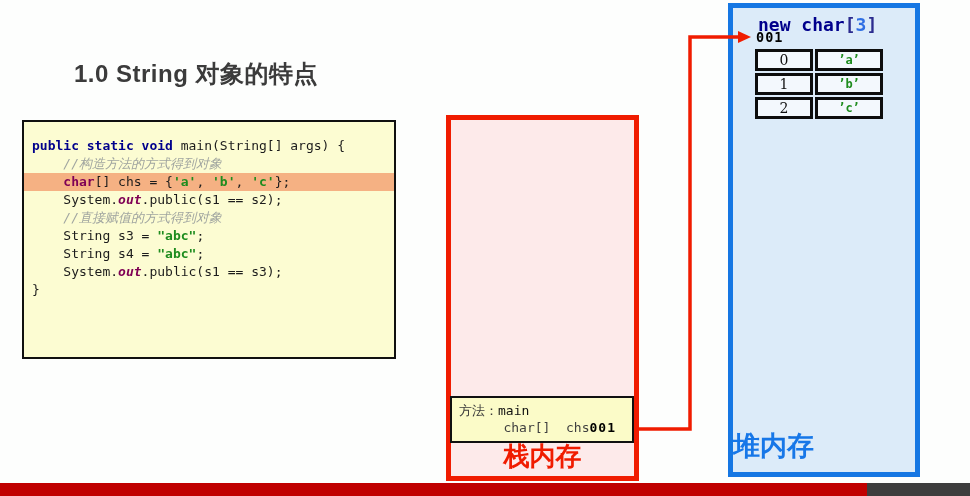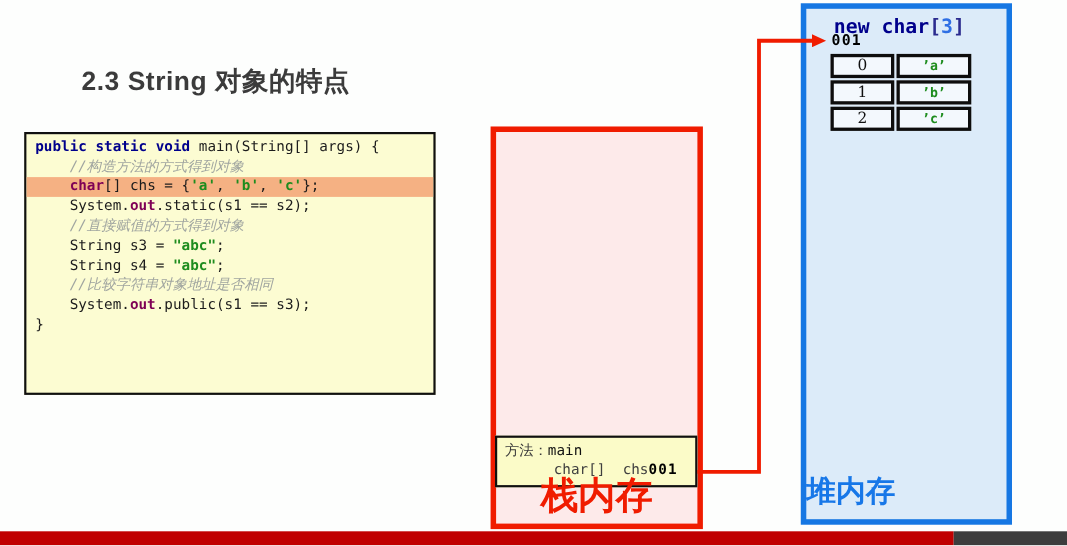--- a/index.html
+++ b/index.html
@@ -13,29 +13,29 @@
   .page-title{
     left:74px;top:58px;font-size:24px;font-weight:bold;
     color:var(--title-gray,#3b3b3b);letter-spacing:0.5px;white-space:nowrap;
   }
 
   
   .code-box{
     left:22px;top:120px;width:374px;height:239px;
     background:var(--code-bg,#fcfcd2);border:2px solid #101010;
     font-family:"DejaVu Sans Mono",monospace;font-size:13px;
-    padding-top:3px;overflow:hidden;
+    padding-top:15px;overflow:hidden;
   }
   .code-line{height:18px;line-height:18px;white-space:pre;padding-left:8px;color:#1c1c1c;}
   .code-line.hl{background:var(--highlight-salmon,#f5b183);}
   .seg-kw{color:var(--keyword-blue,#00008c);font-weight:bold;}
   .seg-ty{color:var(--type-purple,#7f0055);font-weight:bold;}
   .seg-st{color:var(--string-green,#1e8c1e);font-weight:bold;}
   .seg-cm{color:var(--comment-gray,#a0a5a0);font-style:italic;text-align:center;}
-  .seg-ou{color:var(--type-purple,#7f0055);font-weight:bold;}
+  .seg-ou{color:var(--type-purple,#7f0055);font-weight:bold;font-style:italic;}
   .seg-pl{color:#1c1c1c;}
 
   
   .stack-box{
     left:446px;top:115px;width:193px;height:366px;
     background:var(--stack-fill-pink,#fdeaea);
     border:5px solid var(--stack-border-red,#f01c00);
   }
   .stack-frame{
     position:absolute;box-sizing:border-box;left:-1px;top:276px;width:184px;height:47px;
@@ -44,21 +44,21 @@
     padding:4px 0 0 7px;
   }
   .frame-line1{height:17px;line-height:17px;white-space:pre;}
   .frame-method-label{font-family:"DejaVu Serif",serif;color:#3a3a3a;}
   .frame-method-name{color:#101010;}
   .frame-line2{height:17px;line-height:17px;display:flex;justify-content:flex-end;padding-right:16px;}
   .frame-var-decl{white-space:pre;color:#3f3f3f;}
   .frame-var-value{font-weight:bold;color:#000;letter-spacing:1px;}
   .stack-label{
     position:absolute;left:0;bottom:2px;width:100%;text-align:center;
-    font-size:34px;font-weight:bold;color:var(--stack-label-red,#f01c00);
+    font-size:26px;font-weight:bold;color:var(--stack-label-red,#f01c00);
   }
 
   
   .heap-box{
     left:728px;top:3px;width:192px;height:474px;
     background:var(--heap-fill-blue,#dcebf9);
     border:5px solid var(--heap-border-blue,#1677e3);
   }
   .heap-alloc{
     position:absolute;left:25px;top:6px;
@@ -91,31 +91,30 @@
 
   
   .bar-red{left:0;top:483px;width:867px;height:13px;background:var(--bar-red,#c00000);}
   .bar-gray{left:867px;top:483px;width:103px;height:13px;background:var(--bar-gray,#3d3d3d);}
 </style>
 </head>
 <body>
 
 <div class="stage">
 
-  <div class="abs page-title">2.3 String 对象的特点</div>
+  <div class="abs page-title">1.0 String 对象的特点</div>
 
   <div class="abs code-box">
       <div class="code-line"><span class="seg-kw">public static void</span><span class="seg-pl"> main(String[] args) {</span></div>
       <div class="code-line"><span class="seg-cm">    //构造方法的方式得到对象</span></div>
       <div class="code-line hl"><span class="seg-pl">    </span><span class="seg-ty">char</span><span class="seg-pl">[] chs = {</span><span class="seg-st">'a'</span><span class="seg-pl">, </span><span class="seg-st">'b'</span><span class="seg-pl">, </span><span class="seg-st">'c'</span><span class="seg-pl">};</span></div>
-      <div class="code-line"><span class="seg-pl">    System.</span><span class="seg-ou">out</span><span class="seg-pl">.static(s1 == s2);</span></div>
+      <div class="code-line"><span class="seg-pl">    System.</span><span class="seg-ou">out</span><span class="seg-pl">.public(s1 == s2);</span></div>
       <div class="code-line"><span class="seg-cm">    //直接赋值的方式得到对象</span></div>
       <div class="code-line"><span class="seg-pl">    String s3 = </span><span class="seg-st">"abc"</span><span class="seg-pl">;</span></div>
       <div class="code-line"><span class="seg-pl">    String s4 = </span><span class="seg-st">"abc"</span><span class="seg-pl">;</span></div>
-      <div class="code-line"><span class="seg-cm">    //比较字符串对象地址是否相同</span></div>
       <div class="code-line"><span class="seg-pl">    System.</span><span class="seg-ou">out</span><span class="seg-pl">.public(s1 == s3);</span></div>
       <div class="code-line"><span class="seg-pl">}</span></div>
     </div>
 
   <div class="abs stack-box">
     <div class="stack-frame">
       <div class="frame-line1"><span class="frame-method-label">方法：</span><span class="frame-method-name">main</span></div>
       <div class="frame-line2">
           <span class="frame-var-decl">char[]  chs</span>
           <span class="frame-var-value">001</span>

